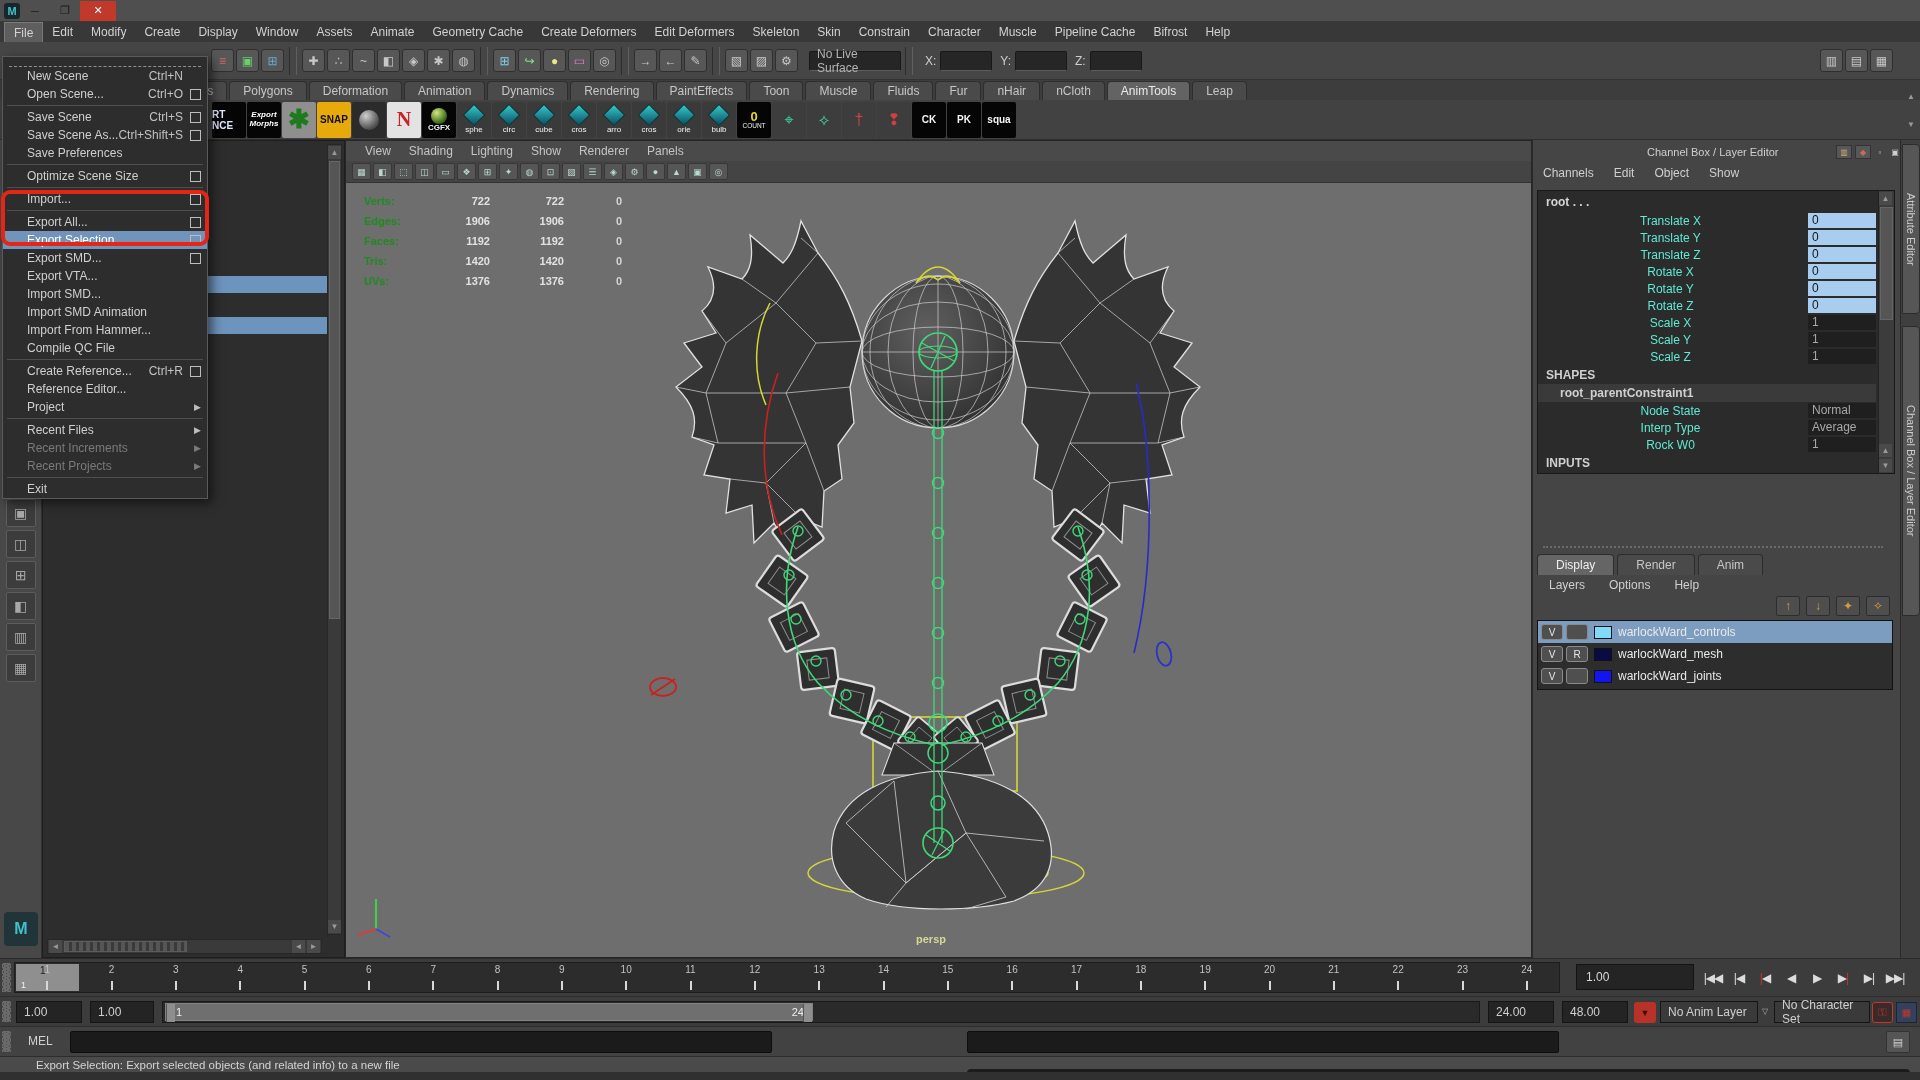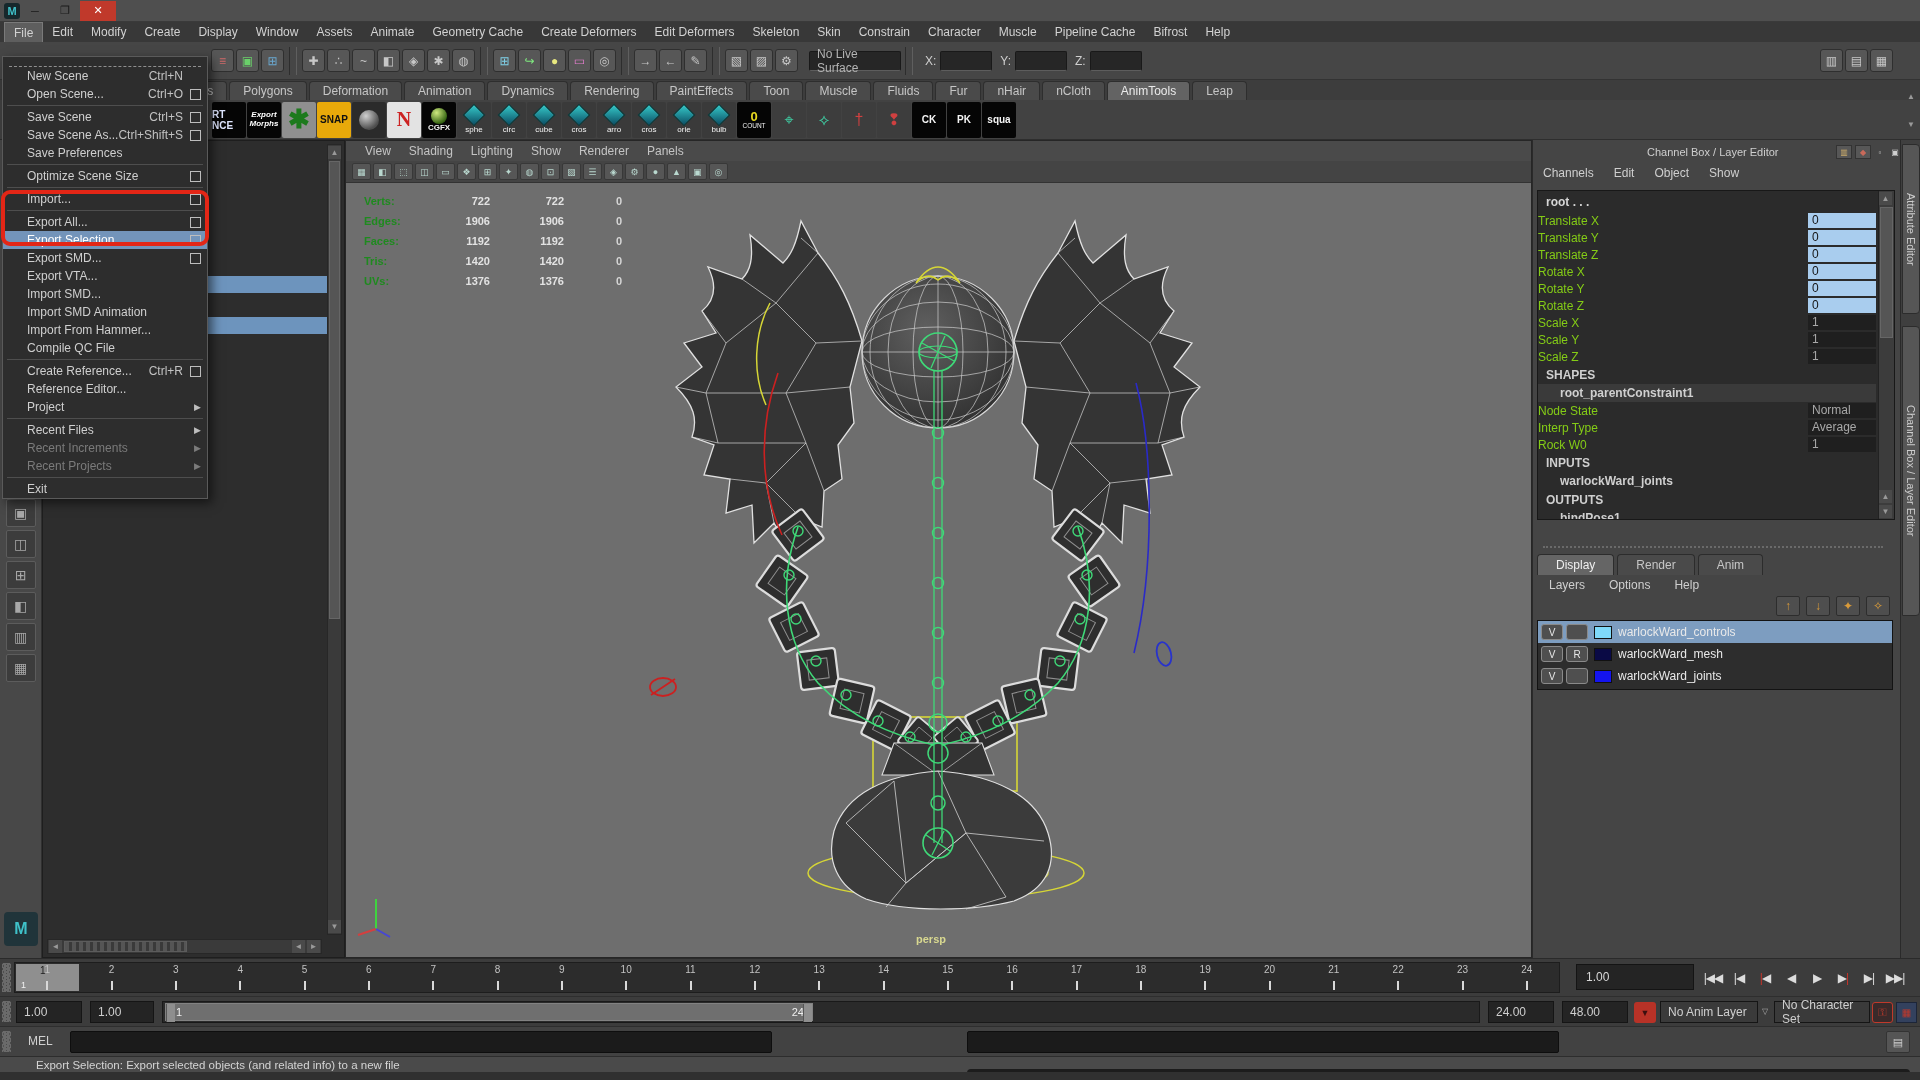--- a/index.html
+++ b/index.html
@@ -85,23 +85,23 @@
 
   
   #rightpanel{position:absolute;left:1532px;top:140px;width:388px;height:818px;background:#454545;border-left:1px solid #2a2a2a}
   #rp-header{height:24px;display:flex;align-items:center;padding:0 4px;color:#cfcfcf}
   #rp-title{margin-left:110px;font-size:11px}
   #rp-icons{margin-left:auto;display:flex;align-items:center;gap:3px}
   .rp-ic{width:16px;height:14px;background:#575757;border:1px solid #333;font-size:8px;display:flex;align-items:center;justify-content:center;color:#cfae6a}
   .rp-win{width:12px;height:12px;font-size:8px;display:flex;align-items:center;justify-content:center;color:#d0d0d0}
   #cb-menus{height:22px;display:flex;align-items:flex-start;padding-left:0}
   .cb-menu{padding:2px 10px;color:#cfcfcf}
-  #cb-area{position:absolute;left:4px;top:50px;width:358px;height:330px;background:#2b2b2b;border:1px solid #181818;padding-top:2px;overflow:hidden}
+  #cb-area{position:absolute;left:4px;top:50px;width:358px;height:284px;background:#2b2b2b;border:1px solid #181818;padding-top:2px;overflow:hidden}
   .cb-row{display:flex;align-items:center;height:17px;padding-right:86px}
-  .cb-name{flex:1;text-align:left;color:#84cc16;padding-right:5px}
+  .cb-name{flex:1;text-align:center;color:#5eead4;padding-right:5px}
   .cb-field{position:absolute;right:18px;width:68px;height:15px;background:#1f1f1f;color:#a8a8a8;padding:0 4px;font-size:12px;line-height:15px}
   .cb-row{position:relative}
   .cb-field.keyed{background:#a9cdee;color:#141414}
   .cb-node{font-weight:bold;color:#d6d6d6;padding:2px 0 3px 8px}
   .cb-header{font-weight:bold;color:#cfcfcf;padding:3px 0 2px 8px}
   .cb-subnode{font-weight:bold;color:#d0d0d0;padding:2px 0 2px 22px;background:#3a3a3a;margin-right:18px}
   .cb-listitem{font-weight:bold;color:#cfcfcf;padding:2px 0 2px 22px}
   #cb-scroll{position:absolute;right:0;top:0;bottom:0;width:16px;background:#3c3c3c;border-left:1px solid #222}
   #dotline{position:absolute;left:10px;top:406px;width:340px;border-top:2px dotted #6a6a6a}
   #layer-tabs{position:absolute;left:4px;top:414px;display:flex}

